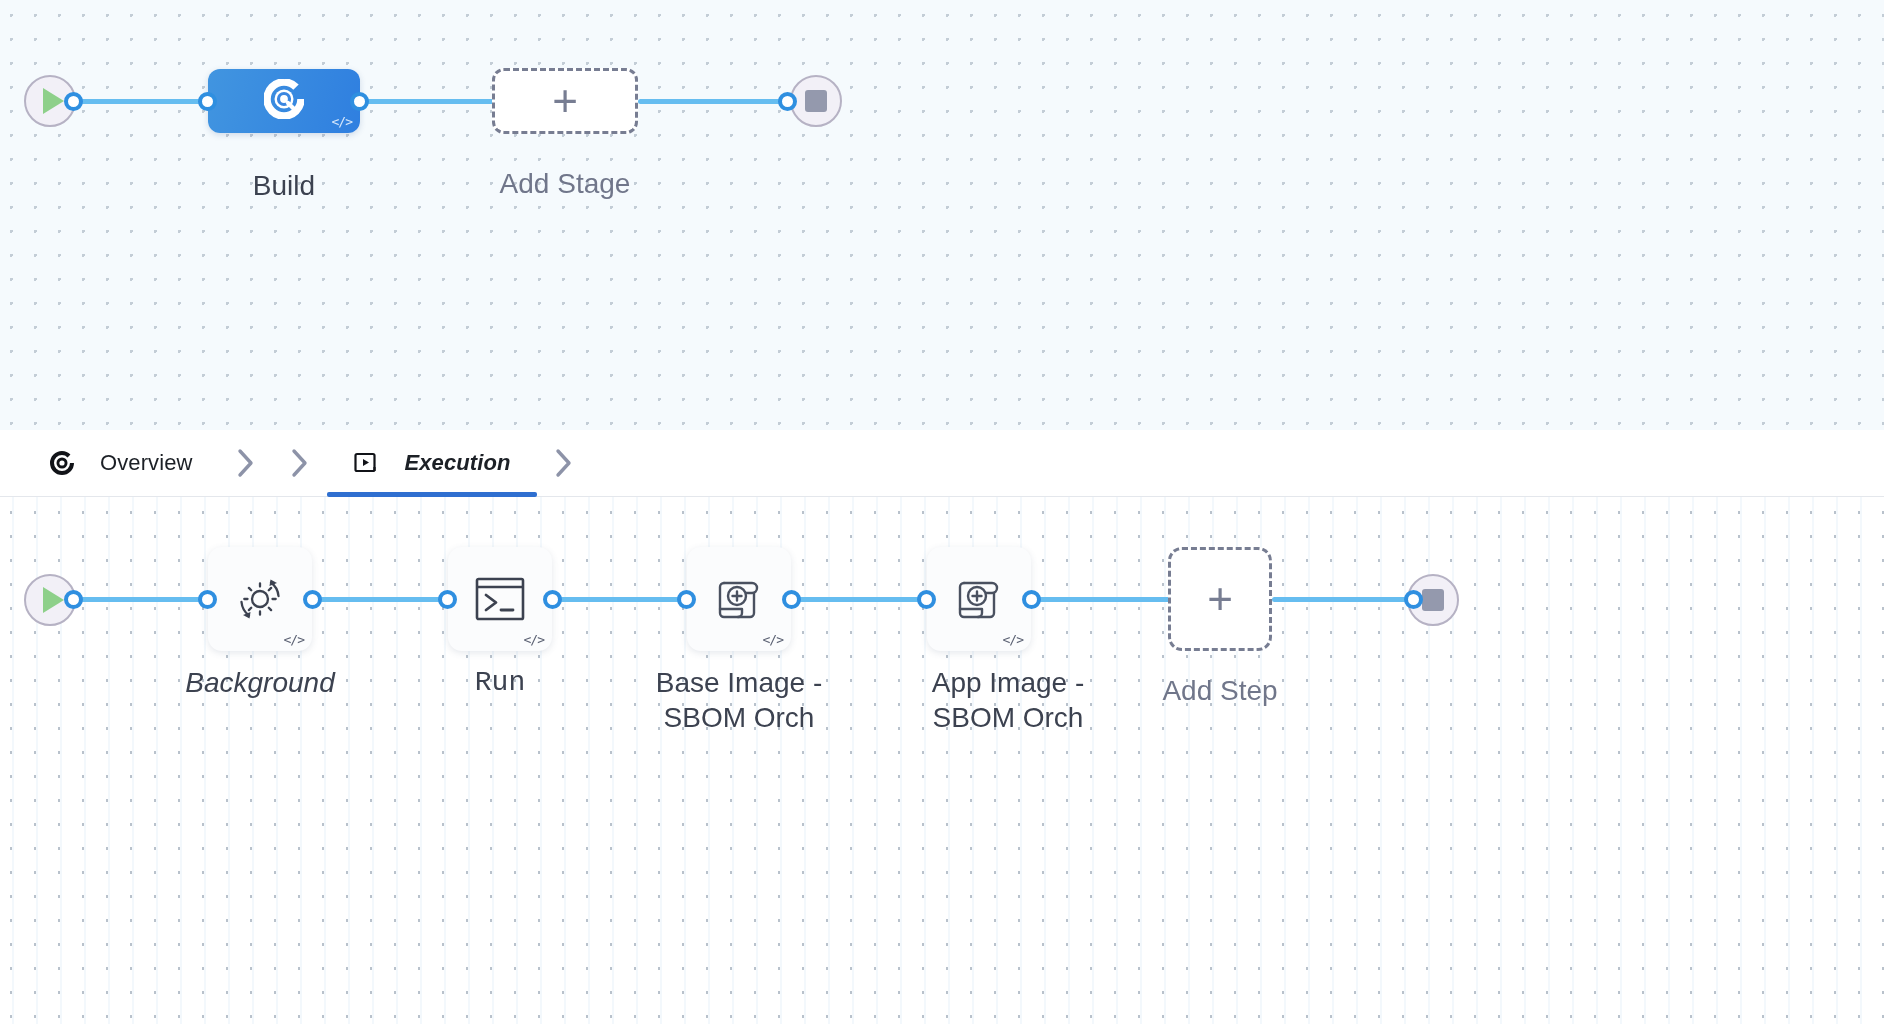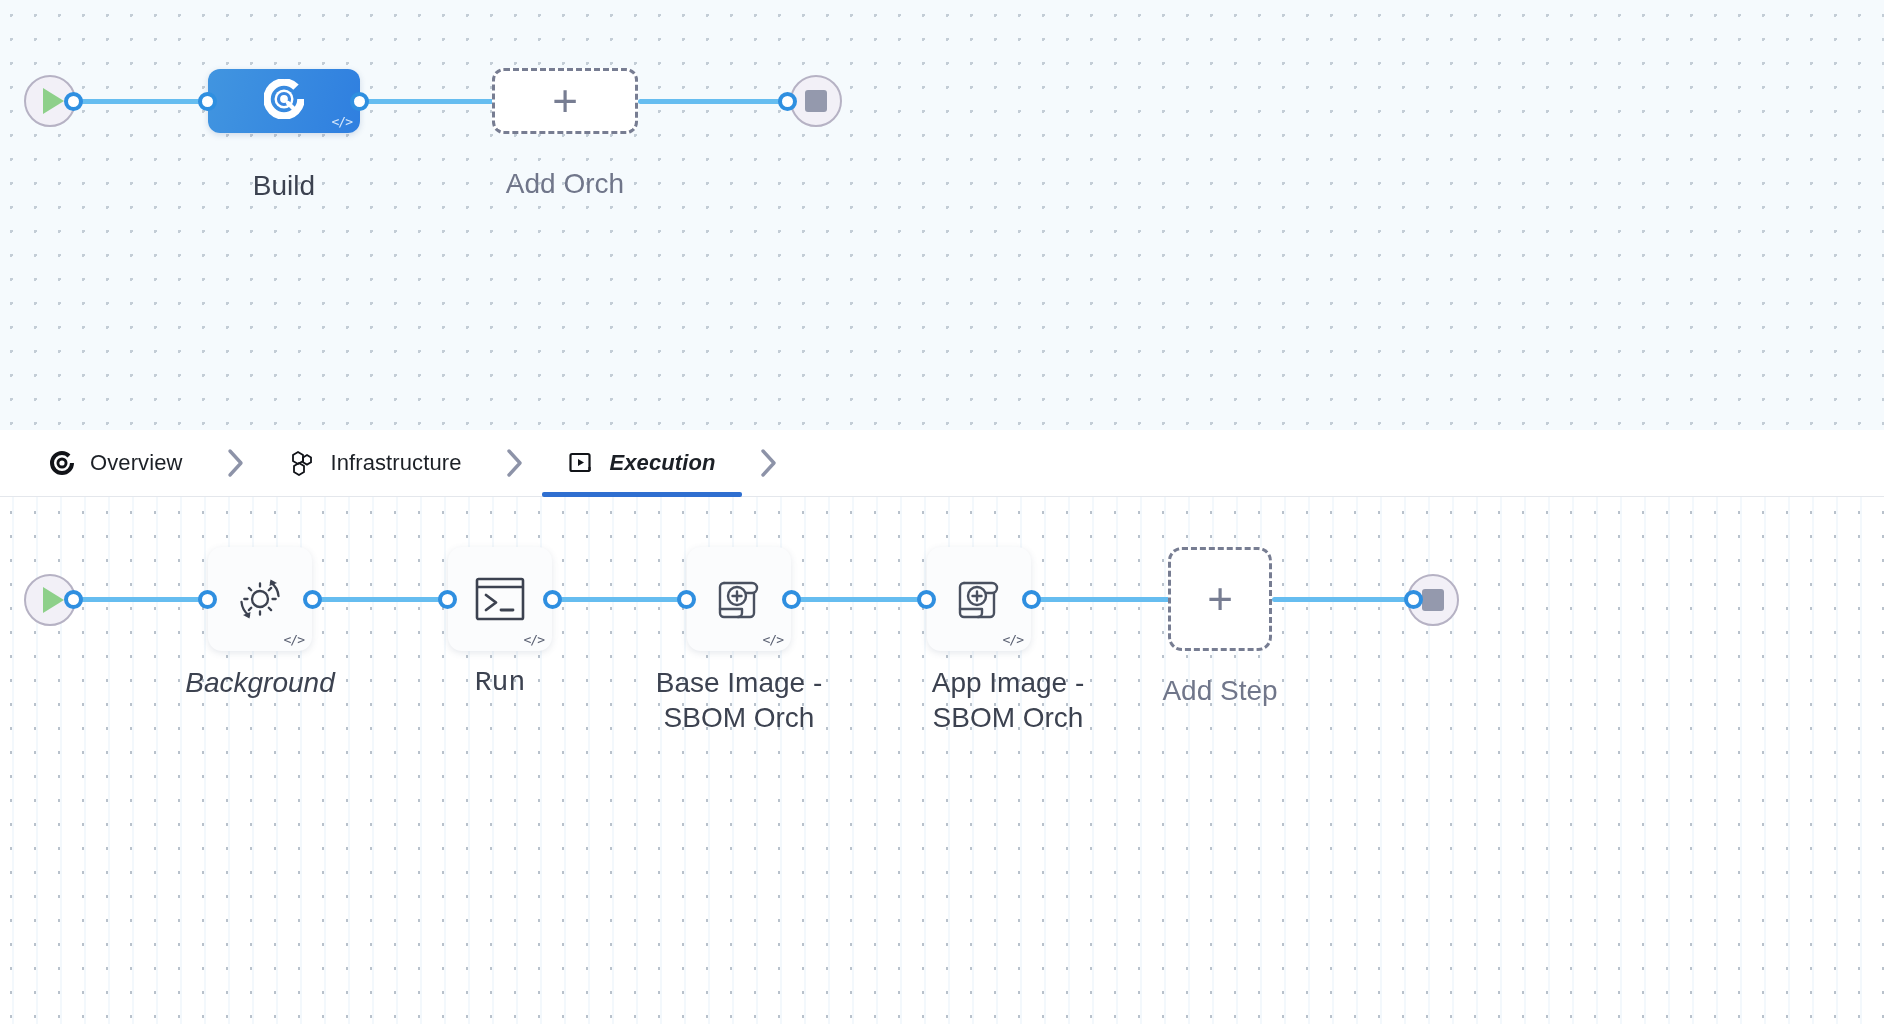--- a/index.html
+++ b/index.html
@@ -39,21 +39,21 @@
   .tabbar {
     position: absolute; left: 0; top: 430px;
     width: 1884px; height: 67px;
     background: #ffffff;
     border-bottom: 1px solid #e4e7ec;
     display: flex; align-items: center;
     padding-left: 22px;
   }
   .tab {
     position: relative;
-    display: flex; align-items: center; gap: 15px;
+    display: flex; align-items: center; gap: 25px;
     height: 67px; padding: 0 26px;
     cursor: pointer;
     color: #1c2026;
     font-size: 22px;
   }
   .tab .tab-label { letter-spacing: .1px; }
   .tab.active .tab-label { font-weight: 700; font-style: italic; }
   .tab.active::after {
     content: ""; position: absolute; left: 0; right: 0; bottom: 0;
     height: 5px; background: #2f6fd0; border-radius: 2px;
@@ -164,21 +164,21 @@
       </span>
       <span class="code-badge">&lt;/&gt;</span>
     </div>
     <div class="port" style="left:198px; top:92px;"></div>
     <div class="port" style="left:350px; top:92px;"></div>
     <div class="node-caption" style="left:184px; top:168px; width:200px;">Build</div>
 
     <div class="add-box" style="left:492px; top:68px; width:146px; height:66px; border-radius:12px;">
       <span class="plus">+</span>
     </div>
-    <div class="node-caption muted" style="left:465px; top:166px; width:200px;">Add Orch</div>
+    <div class="node-caption muted" style="left:465px; top:166px; width:200px;">Add Stage</div>
 
     <div class="port" style="left:778px; top:92px;"></div>
     <div class="term-circle" style="left:790px; top:75px;">
       <div class="stop-sq"></div>
     </div>
   </div>
 
   <div class="tabbar">
 
     <div class="tab">
@@ -192,30 +192,20 @@
       </span>
       <span class="tab-label">Overview</span>
     </div>
 
     <div class="tab-sep">
       <svg width="22" height="34" viewBox="0 0 22 34">
           <polyline points="5,5 16,17 5,29" fill="none" stroke="#8d93a8" stroke-width="3.4" stroke-linecap="round" stroke-linejoin="round"></polyline>
         </svg>
     </div>
 
-    <div class="tab">
-      <span class="tab-ico">
-        <svg width="26" height="26" viewBox="0 0 26 26">
-          <polygon points="9,2 14,5 14,11 9,14 4,11 4,5" fill="none" stroke="#111318" stroke-width="1.8"></polygon>
-          <polygon points="18,5 22,7.4 22,12.2 18,14.6 14,12.2 14,7.4" fill="none" stroke="#111318" stroke-width="1.8"></polygon>
-          <polygon points="10,13 15,16 15,22 10,25 5,22 5,16" fill="none" stroke="#111318" stroke-width="1.8"></polygon>
-        </svg>
-      </span>
-      <span class="tab-label">Infrastructure</span>
-    </div>
 
     <div class="tab-sep">
       <svg width="22" height="34" viewBox="0 0 22 34">
           <polyline points="5,5 16,17 5,29" fill="none" stroke="#8d93a8" stroke-width="3.4" stroke-linecap="round" stroke-linejoin="round"></polyline>
         </svg>
     </div>
 
     <div class="tab active">
       <span class="tab-ico">
         <svg width="26" height="26" viewBox="0 0 26 26">

